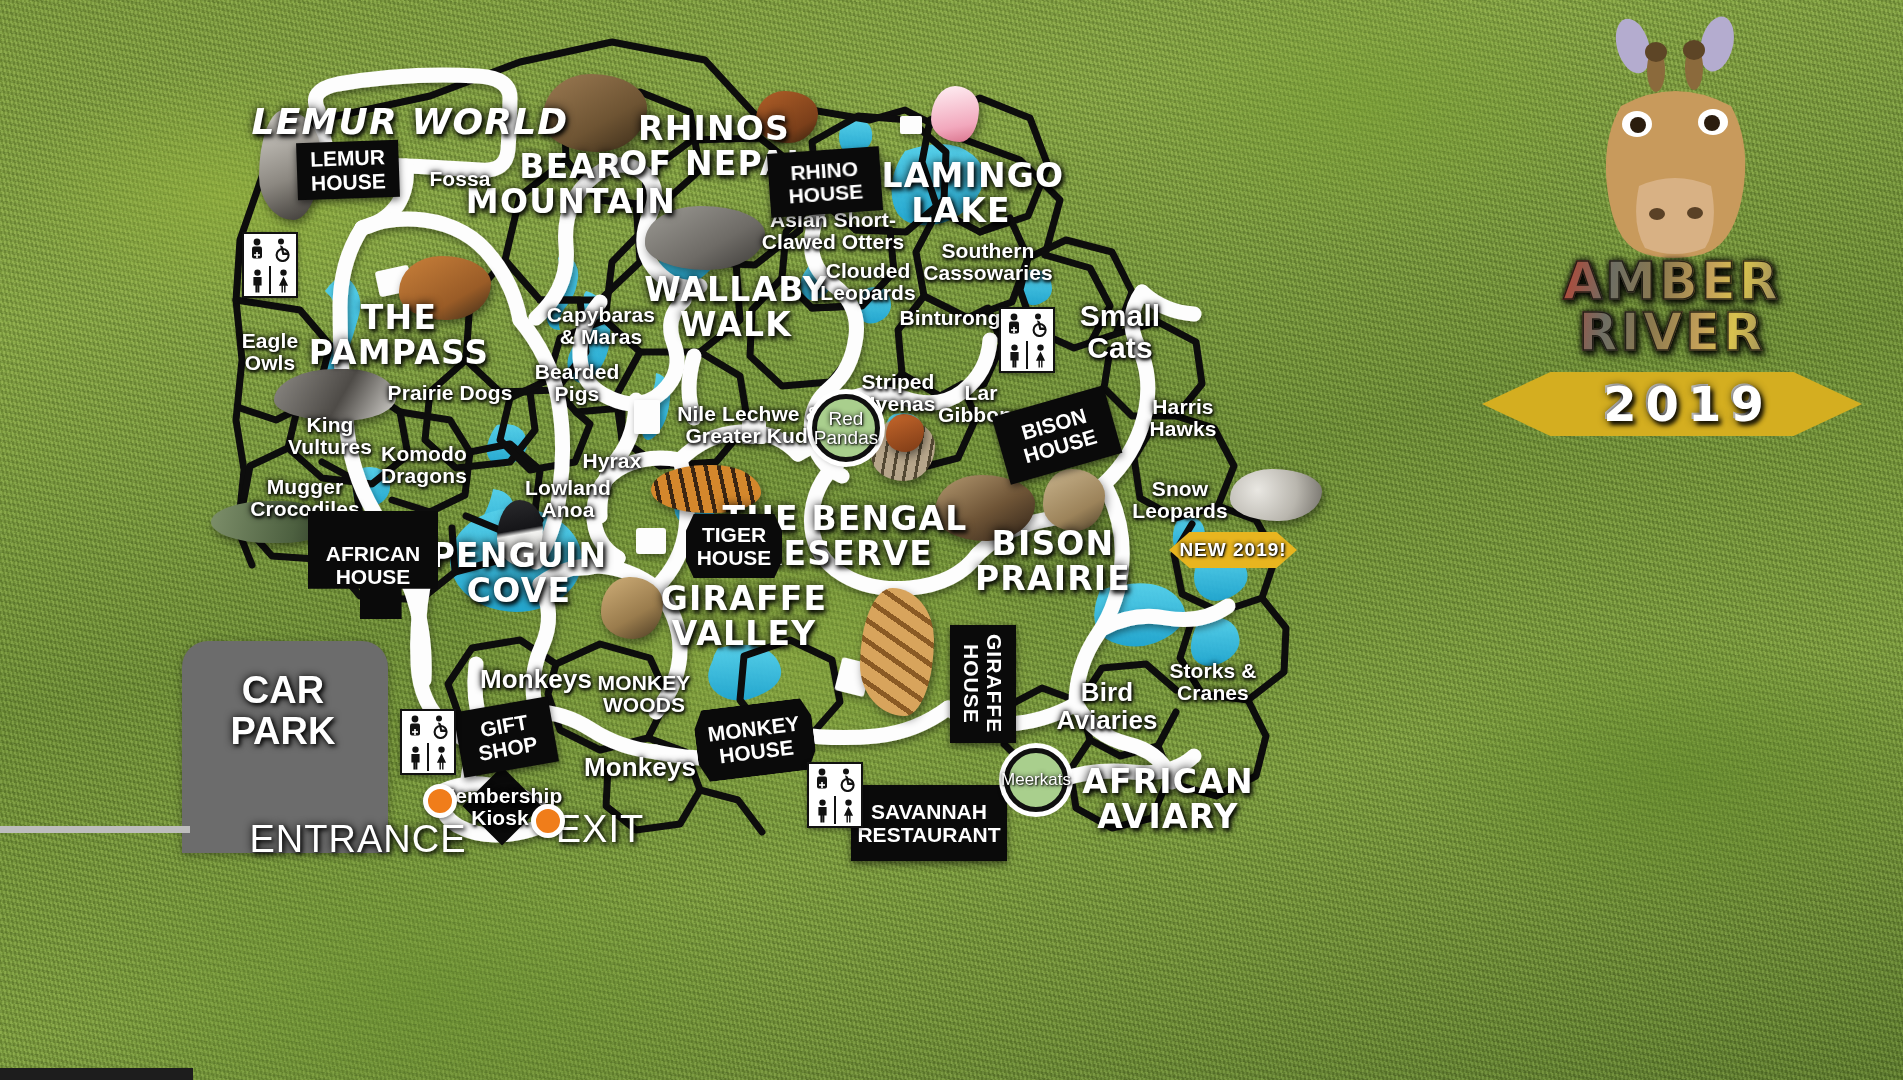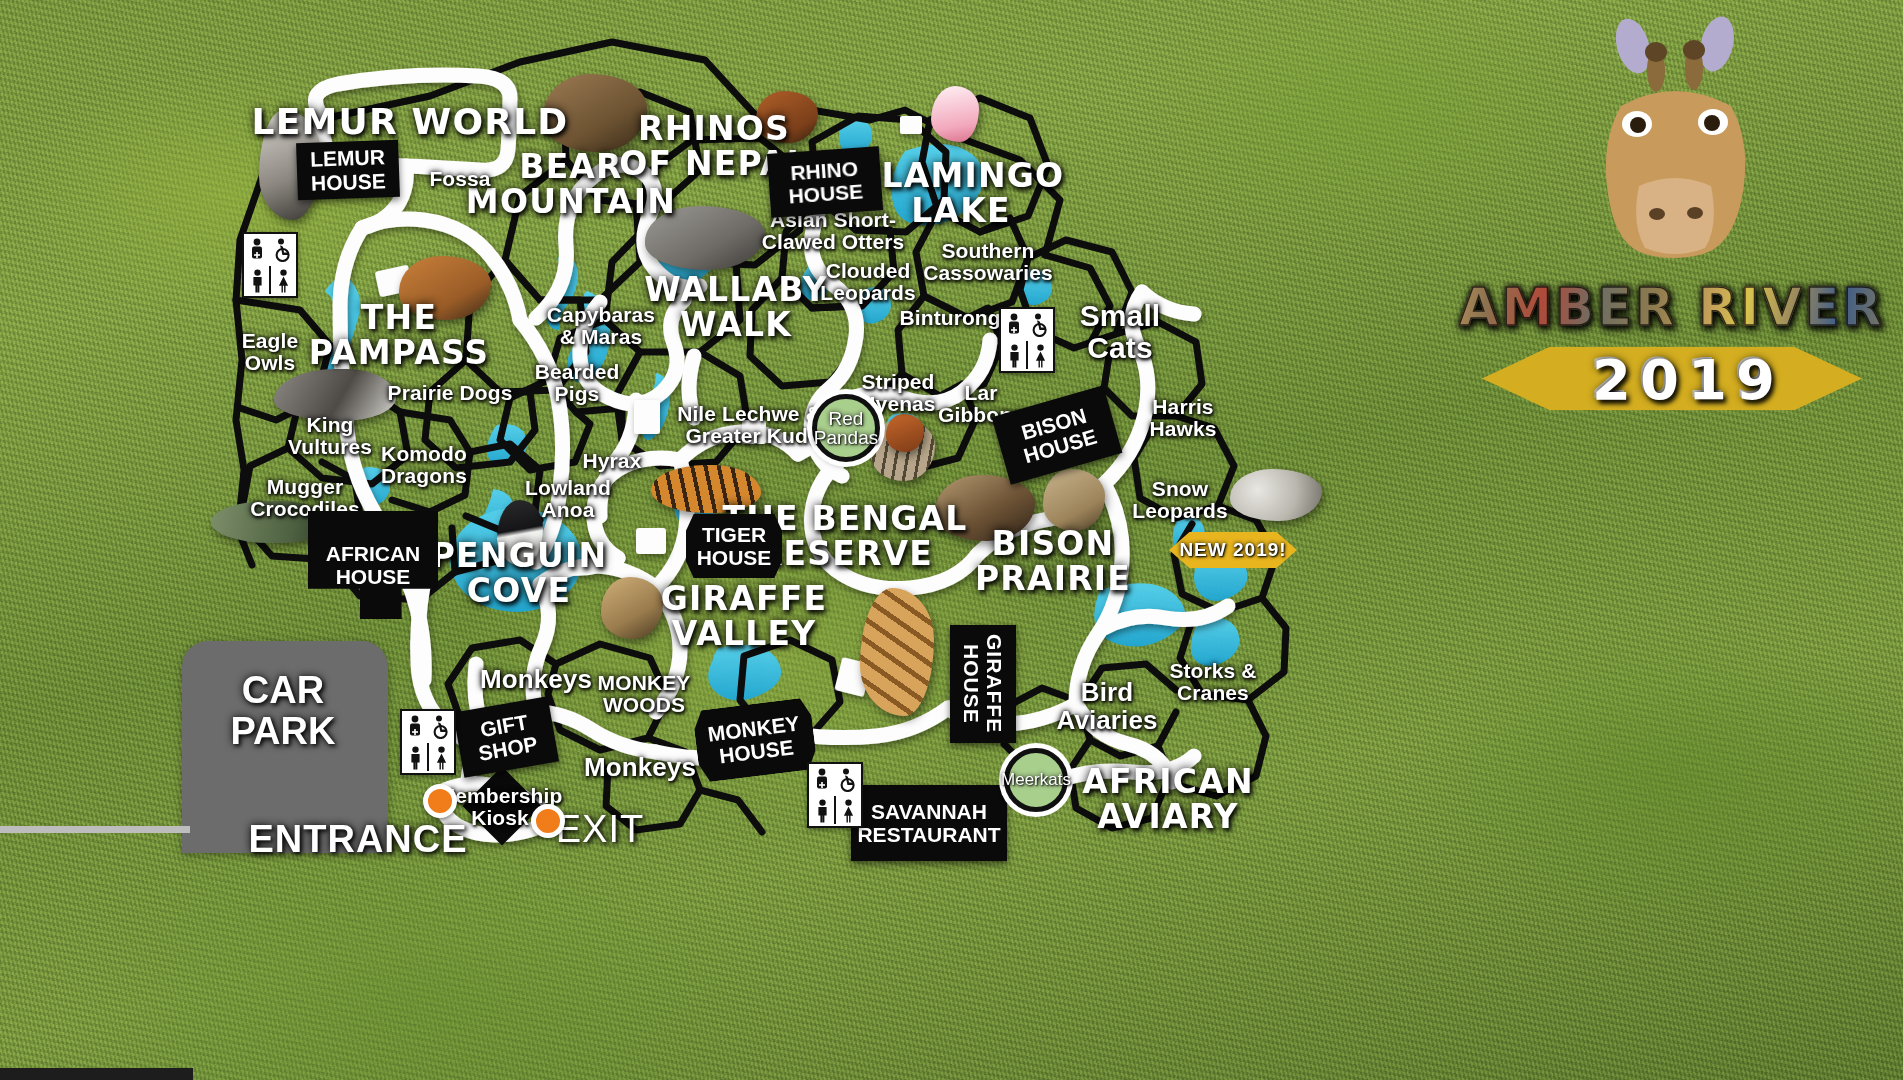--- a/index.html
+++ b/index.html
@@ -34,21 +34,21 @@
   #water{z-index:1}
 
   .lbl{position:absolute;z-index:6;color:#fff;text-align:center;
        line-height:1.06;white-space:pre-line;pointer-events:auto;
        text-shadow:0 0 7px rgba(0,0,0,.95),0 0 4px rgba(0,0,0,.9),1px 2px 3px rgba(0,0,0,.95);
        transform:translate(-50%,-50%);}
   .lbl-small{font-size:21px;font-weight:bold;letter-spacing:.1px;}
   .lbl-zone{font-size:33px;font-weight:bold;letter-spacing:1.2px;
             font-family:"DejaVu Sans",sans-serif;
             text-shadow:0 0 10px rgba(0,0,0,.92),2px 3px 4px rgba(0,0,0,.95);}
-  .lbl-zone.big{font-size:36px;}
+  .lbl-zone.big{font-size:36px;font-style:italic;}
 
   .sign{position:absolute;z-index:7;background:#0a0a0a;color:#fff;
         font-weight:bold;text-align:center;line-height:1.1;
         display:flex;align-items:center;justify-content:center;
         box-shadow:0 3px 7px rgba(0,0,0,.55);white-space:pre-line;
         transform-origin:center center;font-size:21px;padding:6px 10px;}
   .sign.vert{writing-mode:vertical-rl;letter-spacing:1px;}
   .sign.poly{clip-path:polygon(0 0,100% 0,100% 72%,72% 72%,72% 100%,40% 100%,40% 72%,0 72%);}
   .sign.tag{clip-path:polygon(8% 0,92% 0,100% 26%,100% 74%,92% 100%,8% 100%,0 74%,0 26%);}
 
@@ -65,21 +65,21 @@
   .gate{position:absolute;z-index:8;border-radius:50%;background:#f07d1a;
         border:5px solid #fff;box-shadow:0 2px 4px rgba(0,0,0,.5);
         transform:translate(-50%,-50%);}
 
   .carpark{position:absolute;z-index:4;background:#6c6c6c;
            border-radius:26px 26px 0 0;box-shadow:0 2px 8px rgba(0,0,0,.35);}
   .carpark-txt{position:absolute;z-index:6;color:#fff;font-weight:bold;font-size:38px;
                text-align:center;line-height:1.08;white-space:pre-line;
                text-shadow:0 0 9px rgba(0,0,0,.9),2px 2px 4px rgba(0,0,0,.9);
                transform:translate(-50%,-50%);}
-  .entrance-txt{position:absolute;z-index:8;color:#fff;font-weight:bold;font-size:38px;
+  .entrance-txt{position:absolute;z-index:8;color:#fff;font-weight:normal;font-size:38px;
                 letter-spacing:1px;
                 text-shadow:0 0 9px rgba(0,0,0,.95),2px 2px 4px rgba(0,0,0,.95);
                 transform:translate(-50%,-50%);}
   .exit-txt{position:absolute;z-index:8;color:#fff;font-weight:normal;font-size:38px;
             letter-spacing:1px;
             text-shadow:0 0 9px rgba(0,0,0,.95),2px 2px 4px rgba(0,0,0,.95);
             transform:translate(-50%,-50%);}
   .road{position:absolute;z-index:4;background:#bdbdbd;height:7px;}
 
   
@@ -94,38 +94,38 @@
   
   .newbanner{position:absolute;z-index:7;transform:translate(-50%,-50%);
              display:flex;align-items:center;justify-content:center;}
   .newbanner .kite{position:absolute;inset:0;background:#e8b51f;
                    clip-path:polygon(0 50%,16% 0,84% 0,100% 50%,84% 100%,16% 100%);}
   .newbanner span{position:relative;z-index:2;color:#fff;font-weight:bold;font-size:19px;
                   letter-spacing:1px;text-shadow:0 0 4px #000,1px 1px 2px #000;}
 
   
   #logo{position:absolute;z-index:9;left:1672px;top:348px;transform:translate(-50%,-50%);
-        width:460px;text-align:center;}
+        width:388px;text-align:center;}
   .logo-top{font-family:"DejaVu Sans",sans-serif;font-weight:bold;font-size:51px;
             letter-spacing:3px;line-height:1;
             background:linear-gradient(100deg,#c79a5e 0%,#8c7350 10%,#b04a3a 22%,#6e6e63 34%,
                        #8d7a4e 46%,#c3a059 58%,#d8c24e 66%,#9b8a5d 76%,#3f5d88 86%,#8e7e52 100%);
             -webkit-background-clip:text;background-clip:text;color:transparent;
             filter:drop-shadow(0 0 3px rgba(0,0,0,.95)) drop-shadow(2px 3px 3px rgba(0,0,0,.9));
             -webkit-text-stroke:1.5px rgba(20,18,12,.85);}
   .logo-mid{font-family:"DejaVu Sans",sans-serif;font-weight:bold;font-size:40px;
             letter-spacing:2px;color:#fff;margin-top:4px;
             text-shadow:0 0 8px rgba(0,0,0,.9),-2px -2px 0 #cfcfcf,3px 4px 4px rgba(0,0,0,.9);}
   .logo-year-wrap{position:relative;margin-top:10px;height:72px;
                   display:flex;align-items:center;justify-content:center;}
   .logo-year-kite{position:absolute;left:50%;top:50%;transform:translate(-50%,-50%);
                   width:380px;height:64px;background:#d4ae20;
                   clip-path:polygon(0 50%,18% 0,82% 0,100% 50%,82% 100%,18% 100%);}
   .logo-year{position:relative;z-index:2;font-family:"DejaVu Sans",sans-serif;
-             font-weight:bold;font-size:56px;letter-spacing:9px;color:#fff;
+             font-weight:bold;font-size:48px;letter-spacing:9px;color:#fff;
              text-shadow:0 0 9px rgba(0,0,0,.85),3px 4px 4px rgba(0,0,0,.85),
                          -2px -2px 0 #d8d8d8;margin-left:32px;}
 
   
   .animal{position:absolute;z-index:5;transform:translate(-50%,-50%);
           border-radius:46% 54% 48% 52% / 56% 44% 58% 42%;
           filter:drop-shadow(2px 4px 4px rgba(0,0,0,.45));}
   .giraffe-head{position:absolute;z-index:9;transform:translate(-50%,-50%);}
 
   .statusbar{position:absolute;left:0;bottom:0;z-index:30;height:12px;width:190px;

